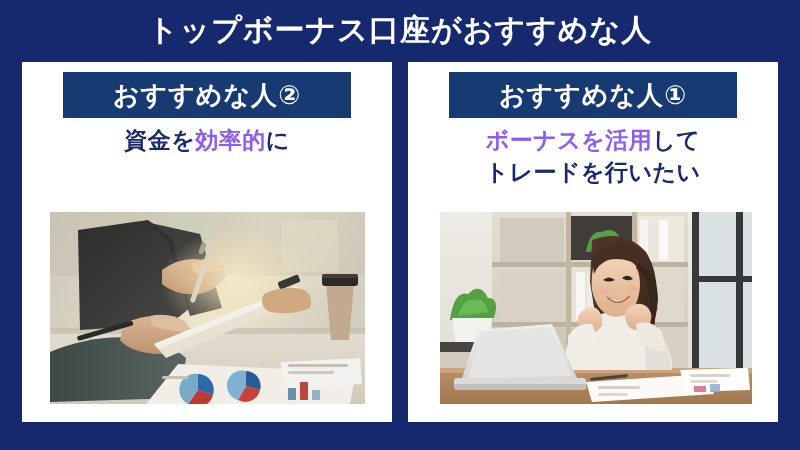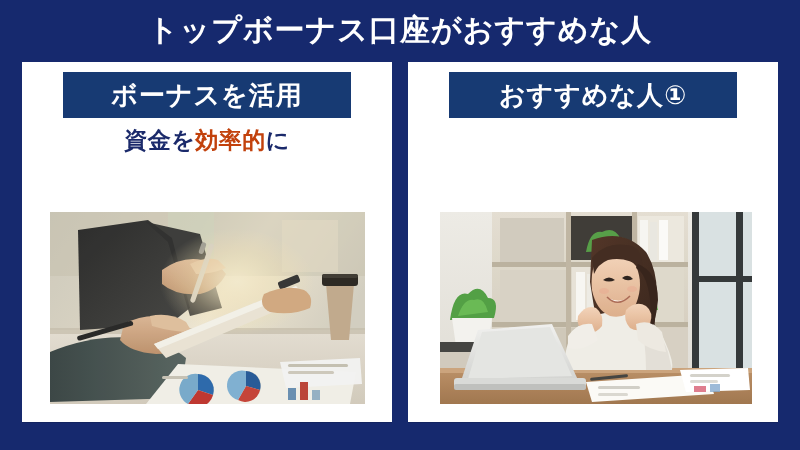--- a/index.html
+++ b/index.html
@@ -65,21 +65,21 @@
     left:0; top:62px;
     width:370px;
     text-align:center;
     color:#1b2a6b;
     font-size:23px;
     font-weight:bold;
     line-height:32px;
     letter-spacing:0.5px;
     white-space:nowrap;
   }
-  .hl em { font-style:normal; color:#c2410c;margin-top:41px; }
+  .hl em { font-style:normal; color:#8b5cf6;margin-top:41px; }
 
   
   .photo {
     position:absolute;
     top:150px;
     left:28px;
     width:315px;
     height:192px;
     overflow:hidden;
     background:#cfcec7;
@@ -91,21 +91,21 @@
 </head>
 <body>
 
 <div id="stage">
 
   <div class="title">トップボーナス口座がおすすめな人</div>
 
   <div class="card left">
 
     <div class="badge">
-      <span class="badge-label">ボーナスを活用</span>
+      <span class="badge-label">おすすめな人②</span>
     </div>
 
     <div class="headline">
       <div class="hl">
         <span>資金を</span><em>効率的</em><span>に</span>
       </div>
     </div>
 
     <div class="photo">
       <svg viewBox="0 0 315 192" preserveAspectRatio="none">
@@ -200,20 +200,28 @@
       </svg>
     </div>
   </div>
 
   <div class="card right">
 
     <div class="badge">
       <span class="badge-label">おすすめな人①</span>
     </div>
 
+    <div class="headline">
+      <div class="hl">
+        <em>ボーナスを活用</em><span>して</span>
+      </div>
+      <div class="hl">
+        <span>トレードを行いたい</span>
+      </div>
+    </div>
 
     <div class="photo">
       <svg viewBox="0 0 312 192" preserveAspectRatio="none">
         <defs>
           <linearGradient id="wallB" x1="0" y1="0" x2="0" y2="1">
             <stop offset="0" stop-color="#eceae4"></stop>
             <stop offset="1" stop-color="#dedbd3"></stop>
           </linearGradient>
           <linearGradient id="shelfB" x1="0" y1="0" x2="0" y2="1">
             <stop offset="0" stop-color="#e3ddd0"></stop>

